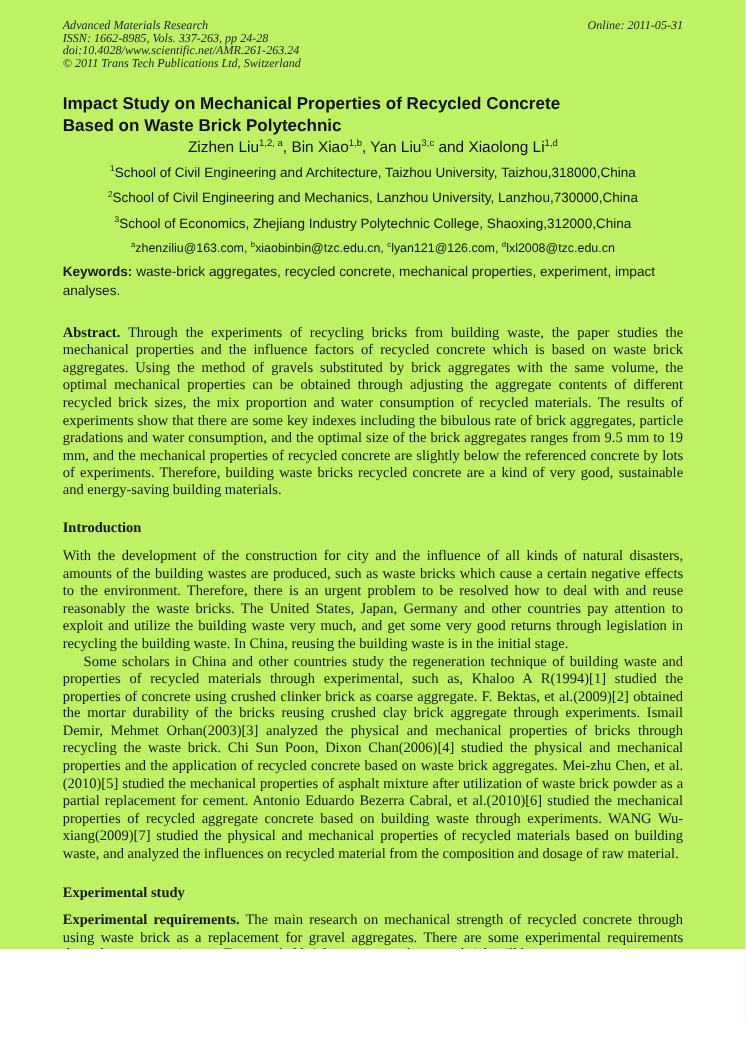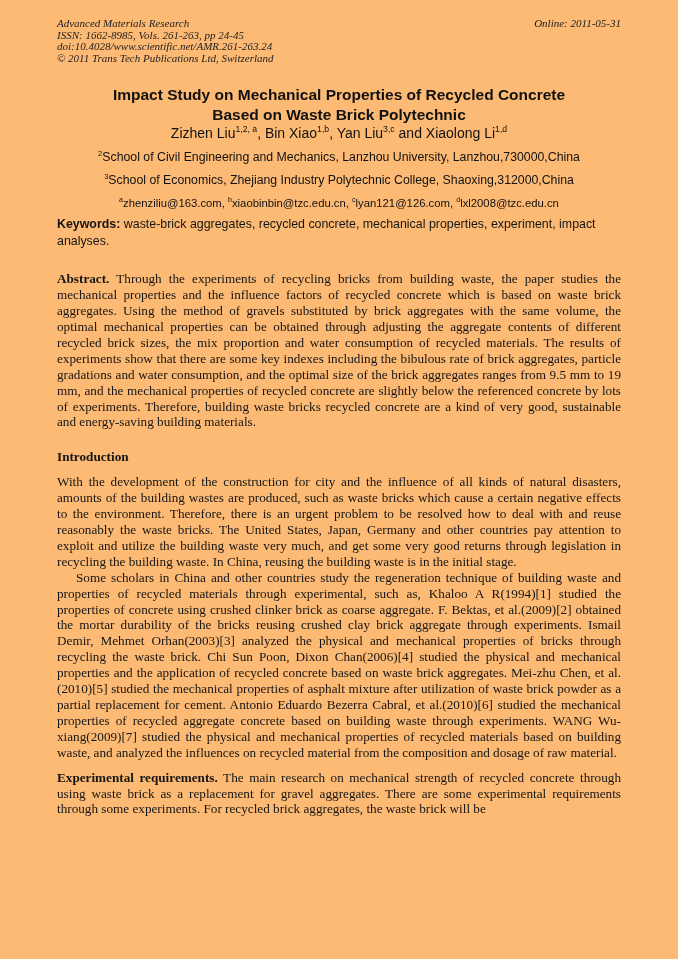--- a/index.html
+++ b/index.html
@@ -1,42 +1,42 @@
 <!DOCTYPE html>
 <html lang="en"><head>
 <meta charset="utf-8">
 <style>
   * { margin: 0; padding: 0; box-sizing: border-box; }
   html, body { background: #ffffff; }
   .page {
     width: 678px;
-    height: 959px;
+    height: 863px;
     margin: 0 auto;
-    background: #fdba74;
+    background: #bef264;
     padding: 18px 57px 0 57px;
     font-family: "Liberation Serif", serif;
     color: #151515;
     overflow: hidden;
   }
   
   .head {
     font-family: "Liberation Serif", serif;
     font-style: italic;
     font-size: 11px;
     line-height: 11.6px;
     color: #222;
   }
   .head-row { display: flex; justify-content: space-between; }
   
   .title {
     font-family: "Liberation Sans", sans-serif;
     font-weight: bold;
     font-size: 15.5px;
     line-height: 1.28;
-    text-align: center;
+    text-align: left;
     margin-top: 21px;
     color: #111;
   }
   
   .authors {
     font-family: "Liberation Sans", sans-serif;
     font-size: 14px;
     text-align: center;
     color: #111;
   }
@@ -83,42 +83,44 @@
 </head>
 <body>
 
 <div class="page">
 
   <header class="head">
     <div class="head-row">
       <span>Advanced Materials Research</span>
       <span>Online: 2011-05-31</span>
     </div>
-    <div>ISSN: 1662-8985, Vols. 261-263, pp 24-45</div>
+    <div>ISSN: 1662-8985, Vols. 337-263, pp 24-28</div>
     <div>doi:10.4028/www.scientific.net/AMR.261-263.24</div>
     <div>© 2011 Trans Tech Publications Ltd, Switzerland</div>
   </header>
 
   <h1 class="title">
     <div>Impact Study on Mechanical Properties of Recycled Concrete</div>
     <div>Based on Waste Brick Polytechnic</div>
   </h1>
 
   <div class="authors"><span><span>Zizhen Liu</span><sup>1,2, a</sup></span><span><span>, Bin Xiao</span><sup>1,b</sup></span><span><span>, Yan Liu</span><sup>3,c</sup></span><span><span> and Xiaolong Li</span><sup>1,d</sup></span></div>
 
+  <div class="affil"><sup>1</sup><span>School of Civil Engineering and Architecture, Taizhou University, Taizhou,318000,China</span></div>
   <div class="affil"><sup>2</sup><span>School of Civil Engineering and Mechanics, Lanzhou University, Lanzhou,730000,China</span></div>
   <div class="affil"><sup>3</sup><span>School of Economics, Zhejiang Industry Polytechnic College, Shaoxing,312000,China</span></div>
 
   <div class="emails"><span><sup>a</sup><span>zhenziliu@163.com, </span></span><span><sup>b</sup><span>xiaobinbin@tzc.edu.cn, </span></span><span><sup>c</sup><span>lyan121@126.com, </span></span><span><sup>d</sup><span>lxl2008@tzc.edu.cn</span></span></div>
 
   <p class="keywords"><b>Keywords:</b> <span>waste-brick aggregates, recycled concrete, mechanical properties, experiment, impact analyses.</span></p>
 
   <p class="body-p abstract"><b>Abstract.</b> <span>Through the experiments of recycling bricks from building waste, the paper studies the mechanical properties and the influence factors of recycled concrete which is based on waste brick aggregates. Using the method of gravels substituted by brick aggregates with the same volume, the optimal mechanical properties can be obtained through adjusting the aggregate contents of different recycled brick sizes, the mix proportion and water consumption of recycled materials. The results of experiments show that there are some key indexes including the bibulous rate of brick aggregates, particle gradations and water consumption, and the optimal size of the brick aggregates ranges from 9.5 mm to 19 mm, and the mechanical properties of recycled concrete are slightly below the referenced concrete by lots of experiments. Therefore, building waste bricks recycled concrete are a kind of very good, sustainable and energy-saving building materials.</span></p>
 
   <h2 class="sec-heading">Introduction</h2>
 
   <p class="body-p after-heading">With the development of the construction for city and the influence of all kinds of natural disasters, amounts of the building wastes are produced, such as waste bricks which cause a certain negative effects to the environment. Therefore, there is an urgent problem to be resolved how to deal with and reuse reasonably the waste bricks. The United States, Japan, Germany and other countries pay attention to exploit and utilize the building waste very much, and get some very good returns through legislation in recycling the building waste. In China, reusing the building waste is in the initial stage.</p>
   <p class="body-p indent">Some scholars in China and other countries study the regeneration technique of building waste and properties of recycled materials through experimental, such as, Khaloo A R(1994)[1] studied the properties of concrete using crushed clinker brick as coarse aggregate. F. Bektas, et al.(2009)[2] obtained the mortar durability of the bricks reusing crushed clay brick aggregate through experiments. Ismail Demir, Mehmet Orhan(2003)[3] analyzed the physical and mechanical properties of bricks through recycling the waste brick. Chi Sun Poon, Dixon Chan(2006)[4] studied the physical and mechanical properties and the application of recycled concrete based on waste brick aggregates. Mei-zhu Chen, et al.(2010)[5] studied the mechanical properties of asphalt mixture after utilization of waste brick powder as a partial replacement for cement. Antonio Eduardo Bezerra Cabral, et al.(2010)[6] studied the mechanical properties of recycled aggregate concrete based on building waste through experiments. WANG Wu-xiang(2009)[7] studied the physical and mechanical properties of recycled materials based on building waste, and analyzed the influences on recycled material from the composition and dosage of raw material.</p>
 
+  <h2 class="sec-heading">Experimental study</h2>
 
   <p class="body-p after-heading"><b>Experimental requirements.</b> <span>The main research on mechanical strength of recycled concrete through using waste brick as a replacement for gravel aggregates. There are some experimental requirements through some experiments. For recycled brick aggregates, the waste brick will be</span></p>
 
 </div>
 
 </body></html>

